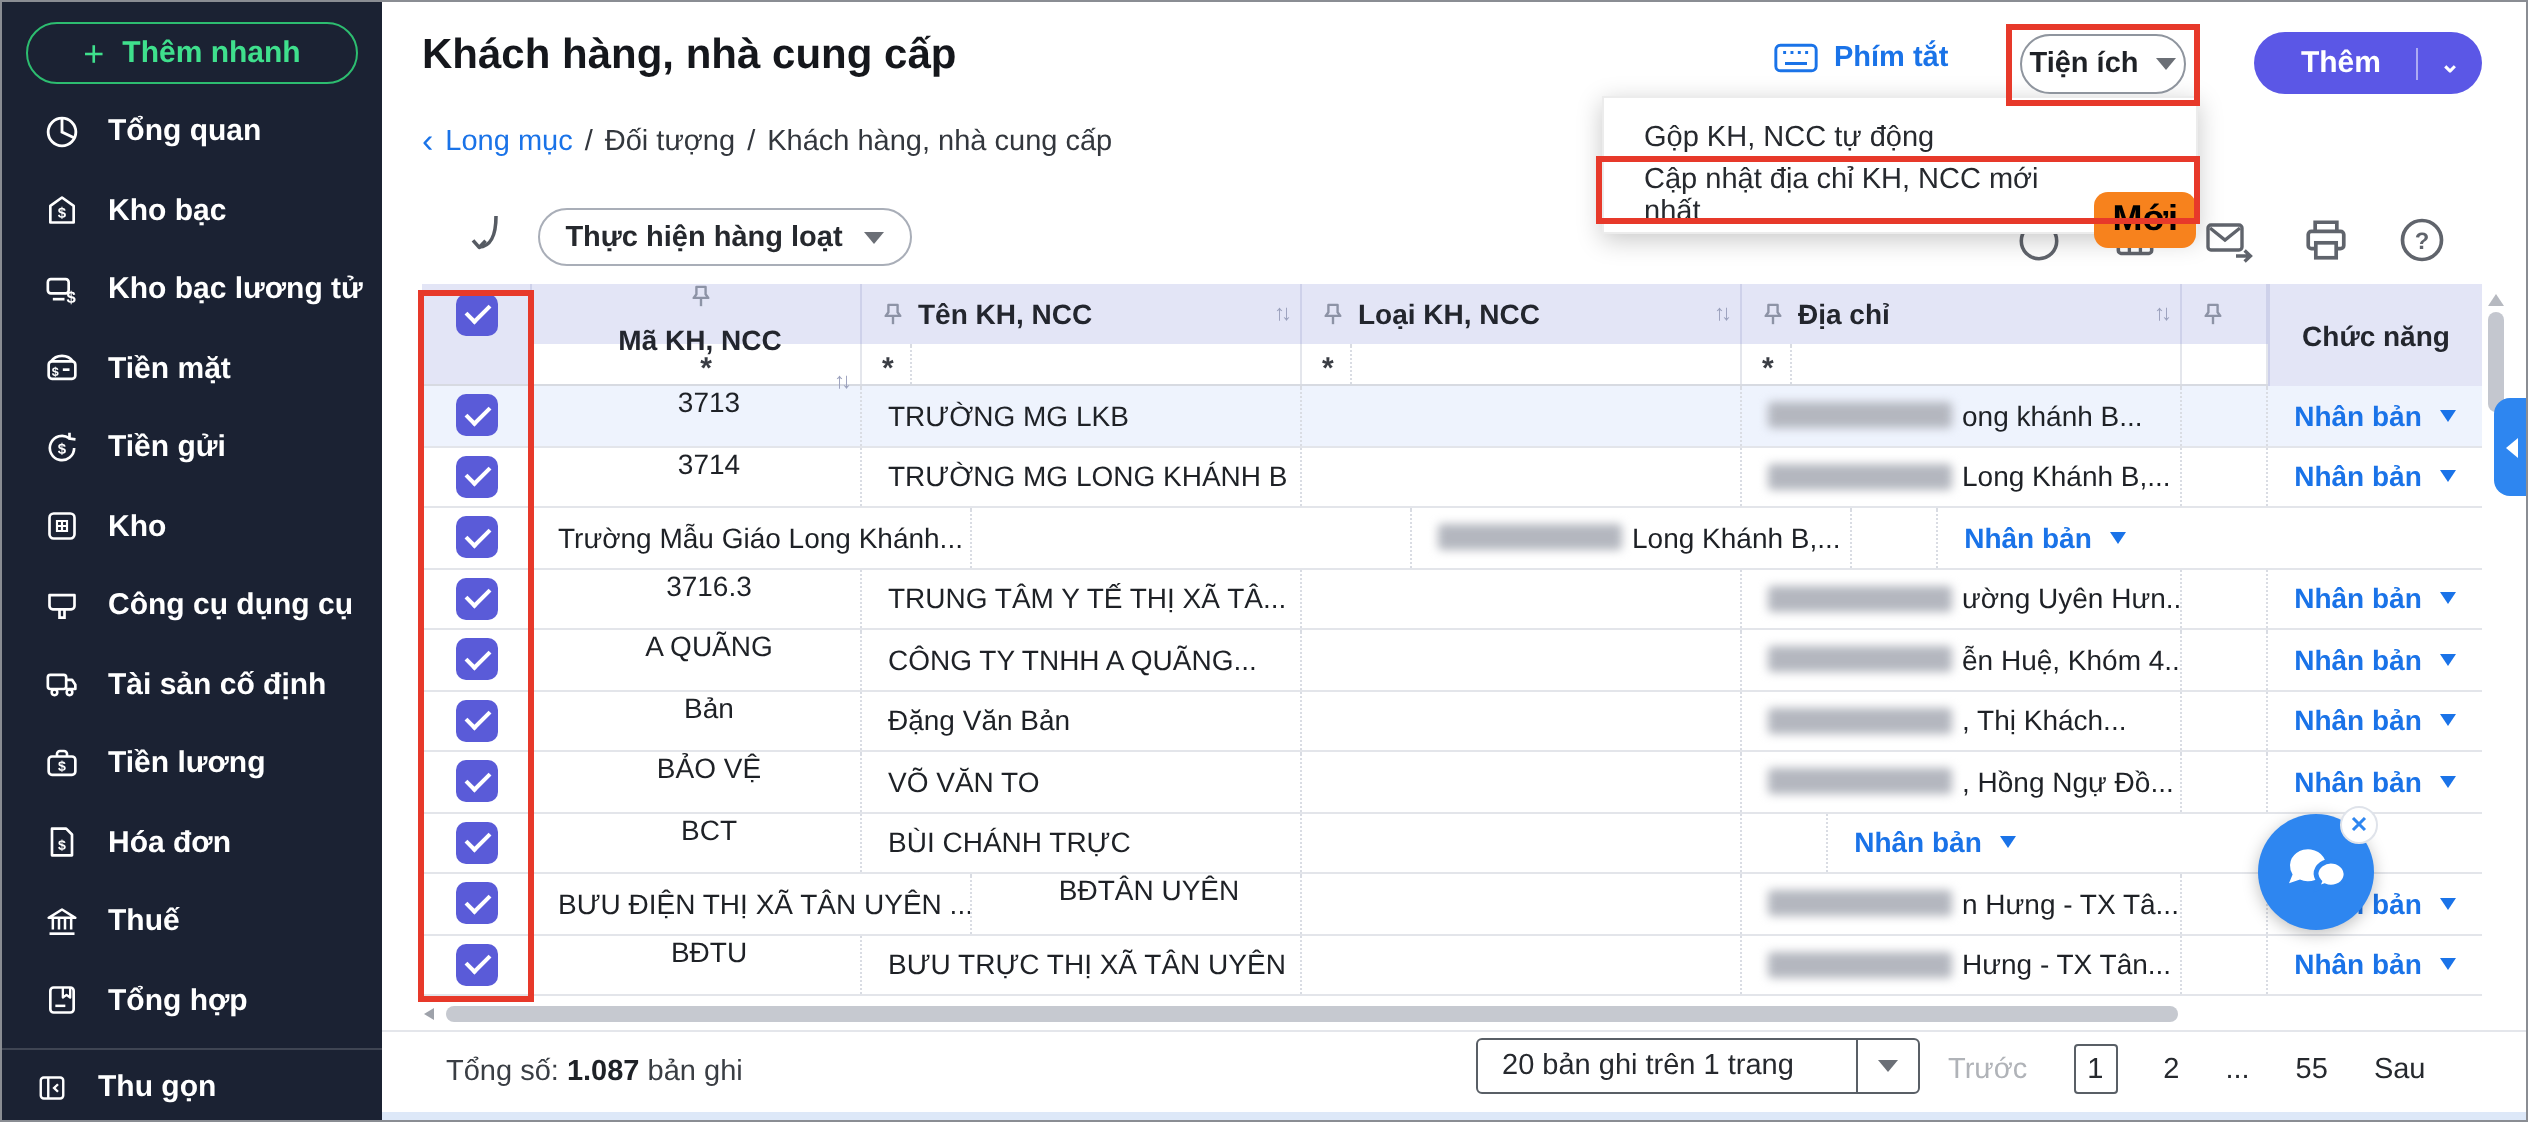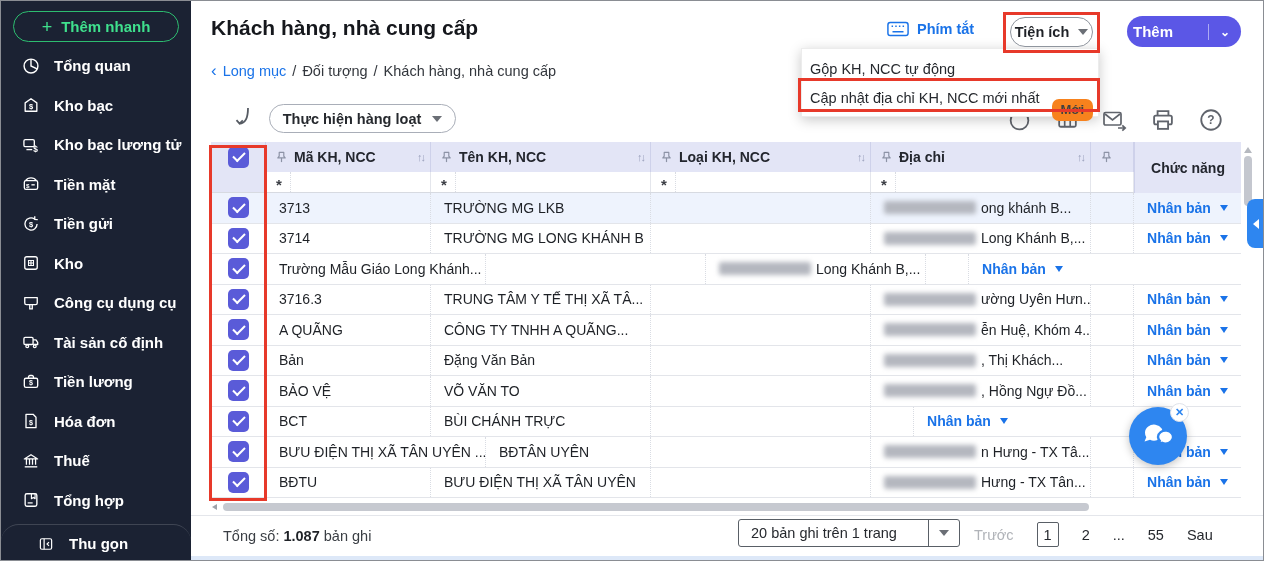--- a/index.html
+++ b/index.html
@@ -10,45 +10,45 @@
   
   .sidebar { position:absolute; left:0; top:0; width:190px; height:561px; background:#1b2233; z-index:5; }
   .quick-add { margin:10px 12px 4px; height:31px; border:1.5px solid #2dbd70; border-radius:17px;
     display:flex; align-items:center; justify-content:center; gap:9px; color:#3fe08d; font-size:15px; font-weight:700; cursor:pointer; }
   .quick-add .plus { font-size:18px; font-weight:400; line-height:1; }
   .side-list { margin-top:3px; }
   .side-item { height:39.5px; display:flex; align-items:center; padding-left:20px; gap:13px;
     color:#ffffff; font-size:15px; font-weight:600; cursor:pointer; white-space:nowrap; }
   .side-item svg { flex:0 0 auto; }
   .side-collapse { position:absolute; left:0; bottom:0; width:190px; height:38px; border-top:1px solid rgba(255,255,255,.16);
-    display:flex; align-items:center; padding-left:36px; gap:14px; color:#fff; font-size:15px; font-weight:600; cursor:pointer;border-radius:18px; }
+    display:flex; align-items:center; padding-left:16px; gap:14px; color:#fff; font-size:15px; font-weight:600; cursor:pointer; }
 
   
   .page-title { position:absolute; left:210px; top:15px; font-size:21px; font-weight:700; color:#15171c; }
   .breadcrumb { position:absolute; left:210px; top:62px; font-size:14.5px; color:#33373d; display:flex; gap:6px; align-items:center; }
   .breadcrumb .blue { color:#1a73e8; cursor:pointer; }
   .breadcrumb .back { font-size:17px; line-height:14px; }
 
   .shortcut { position:absolute; left:886px; top:20px; display:flex; align-items:center; gap:8px;
     color:#1a73e8; font-size:14.5px; font-weight:700; cursor:pointer; z-index:6; }
   .util-btn { position:absolute; left:1009px; top:16px; width:83px; height:30px; background:#fff;
     border:1px solid #8f959e; border-radius:16px; display:flex; align-items:center; justify-content:center; gap:9px;
     font-size:14.5px; font-weight:700; color:#1f2227; cursor:pointer; z-index:41; }
   .caret { width:0; height:0; border-left:5px solid transparent; border-right:5px solid transparent; border-top:6px solid #6b6f76; }
   .add-btn { position:absolute; left:1126px; top:15px; width:114px; height:31px; background:#5b57e6; border-radius:17px;
     display:flex; align-items:center; color:#fff; font-size:15px; font-weight:700; cursor:pointer; z-index:6; }
-  .add-btn .lbl { flex:1; padding-left:6px; }
+  .add-btn .lbl { flex:1; text-align:center; padding-left:6px; }
   .add-btn .div { width:1px; height:16px; background:rgba(255,255,255,.5); }
   .add-btn .chev { width:32px; text-align:center; font-size:12px; }
 
   
   .menu { position:absolute; left:800px; top:47px; width:298px; background:#fff; z-index:40;
     box-shadow:0 3px 12px rgba(0,0,0,.22); border:1px solid #ececec; padding:5px 0 4px; }
-  .menu-item { height:29px; display:flex; align-items:center; padding-left:8px; gap:12px; font-size:14.5px; color:#26292e; cursor:pointer;text-align:center; }
-  .badge-new { background:#f7821d; color:#404040; font-size:13px; font-weight:700; border-radius:7px; padding:3px 9px 4px;margin-top:24px; }
+  .menu-item { height:29px; display:flex; align-items:center; padding-left:20px; gap:12px; font-size:14.5px; color:#26292e; cursor:pointer; }
+  .badge-new { background:#f7821d; color:#000000; font-size:18px; font-weight:700; border-radius:7px; padding:3px 9px 4px;margin-top:24px; }
 
   
   .anno { position:absolute; border:3px solid #e7392a; z-index:50; pointer-events:none; }
   .anno-util { left:1002px; top:11px; width:97px; height:41px; }
   .anno-menu { left:797px; top:77px; width:302px; height:34px; }
   .anno-col  { left:208px; top:144px; width:58px; height:356px; }
 
   
   .return-arrow { position:absolute; left:230px; top:104px; z-index:1; }
   .bulk-btn { position:absolute; left:268px; top:103px; width:187px; height:29px; border:1px solid #a9aeb8; border-radius:15px;
@@ -62,21 +62,21 @@
   .hd { height:30px; background:#e3e5f6; }
   .hd .cell { display:flex; align-items:center; gap:7px; font-weight:700; color:#23262e; border-right:1px solid #ced1ea; padding:0 6px 0 10px; }
   .hd .sort { margin-left:auto; color:#9ba1bd; font-size:11px; letter-spacing:-2px; cursor:pointer; }
   .fr { height:21px; background:#fff; border-bottom:1px solid #d7dae1; }
   .fr .cell { display:flex; align-items:center; gap:8px; padding-left:10px; border-right:1px solid #e4e6ec; color:#3a3d44; }
   .fr .star { font-size:15px; font-weight:700; margin-top:4px; cursor:pointer; }
   .fr .finput { flex:1; height:100%; border-left:1px dotted #d9dce3; background:#fff; }
   .dr { height:30.5px; background:#fff; border-bottom:1px solid #e3e5ea; align-items:center; }
   .dr.first { background:#eef3fd; }
   .dr .cell { height:100%; display:flex; align-items:center; border-right:1px dotted #d9dce3; padding-left:13px; overflow:hidden; white-space:nowrap; }
-  .w55{width:55px;} .w165{width:165px;} .w220{width:220px;} .w43{width:43px;} .w107{width:107px;}
+  .w55{width:55px;} .w165{width:165px;flex-direction:column;} .w220{width:220px;} .w43{width:43px;} .w107{width:107px;}
   .ck-cell { display:flex; align-items:center; justify-content:center !important; padding-left:0 !important; }
   .hd-ck { width:55px; height:51px; background:#e3e5f6; display:flex; align-items:center; justify-content:center; border-right:1px solid #ced1ea; }
   .cb { width:21px; height:21px; background:#5a5bd8; border-radius:5px; position:relative; cursor:pointer; flex:0 0 auto; }
   .cb::after { content:""; position:absolute; left:5px; top:5.5px; width:10px; height:5px;
     border-left:2.4px solid #fff; border-bottom:2.4px solid #fff; transform:rotate(-45deg); }
   .fn-head { position:absolute; right:0; top:0; width:107px; height:51px; background:#e3e5f6; border-left:1px solid #ced1ea;
     display:flex; align-items:center; justify-content:center; font-weight:700; color:#23262e; }
   .blur-blob { display:inline-block; width:92px; height:13px; background:#b4b7bf; border-radius:2px; filter:blur(2.5px); margin-right:5px; flex:0 0 auto; }
   .action-cell { justify-content:center; padding-left:0 !important; gap:9px; color:#1a73e8; font-weight:700; cursor:pointer; border-right:none !important; }
   .action-cell .bcaret { border-top-color:#1a73e8; border-left-width:4.5px; border-right-width:4.5px; border-top-width:6px; }
@@ -568,21 +568,21 @@
       <div class="cell w107 action-cell">
           <span>Nhân bản</span>
           <span class="caret bcaret"></span>
         </div>
     </div>
     <div class="trow dr">
       <div class="cell w55 ck-cell">
           <span class="cb"></span>
         </div>
       <div class="cell w165">BĐTU</div>
-      <div class="cell w220">BƯU ĐIỆN THỊ XÃ TÂN UYÊN</div>
+      <div class="cell w220">BƯU TRỰC THỊ XÃ TÂN UYÊN</div>
       <div class="cell w220"></div>
       <div class="cell w220">
           <span class="blur-blob"></span>
           <span>Hưng - TX Tân...</span>
         </div>
       <div class="cell w43"></div>
       <div class="cell w107 action-cell">
           <span>Nhân bản</span>
           <span class="caret bcaret"></span>
         </div>

